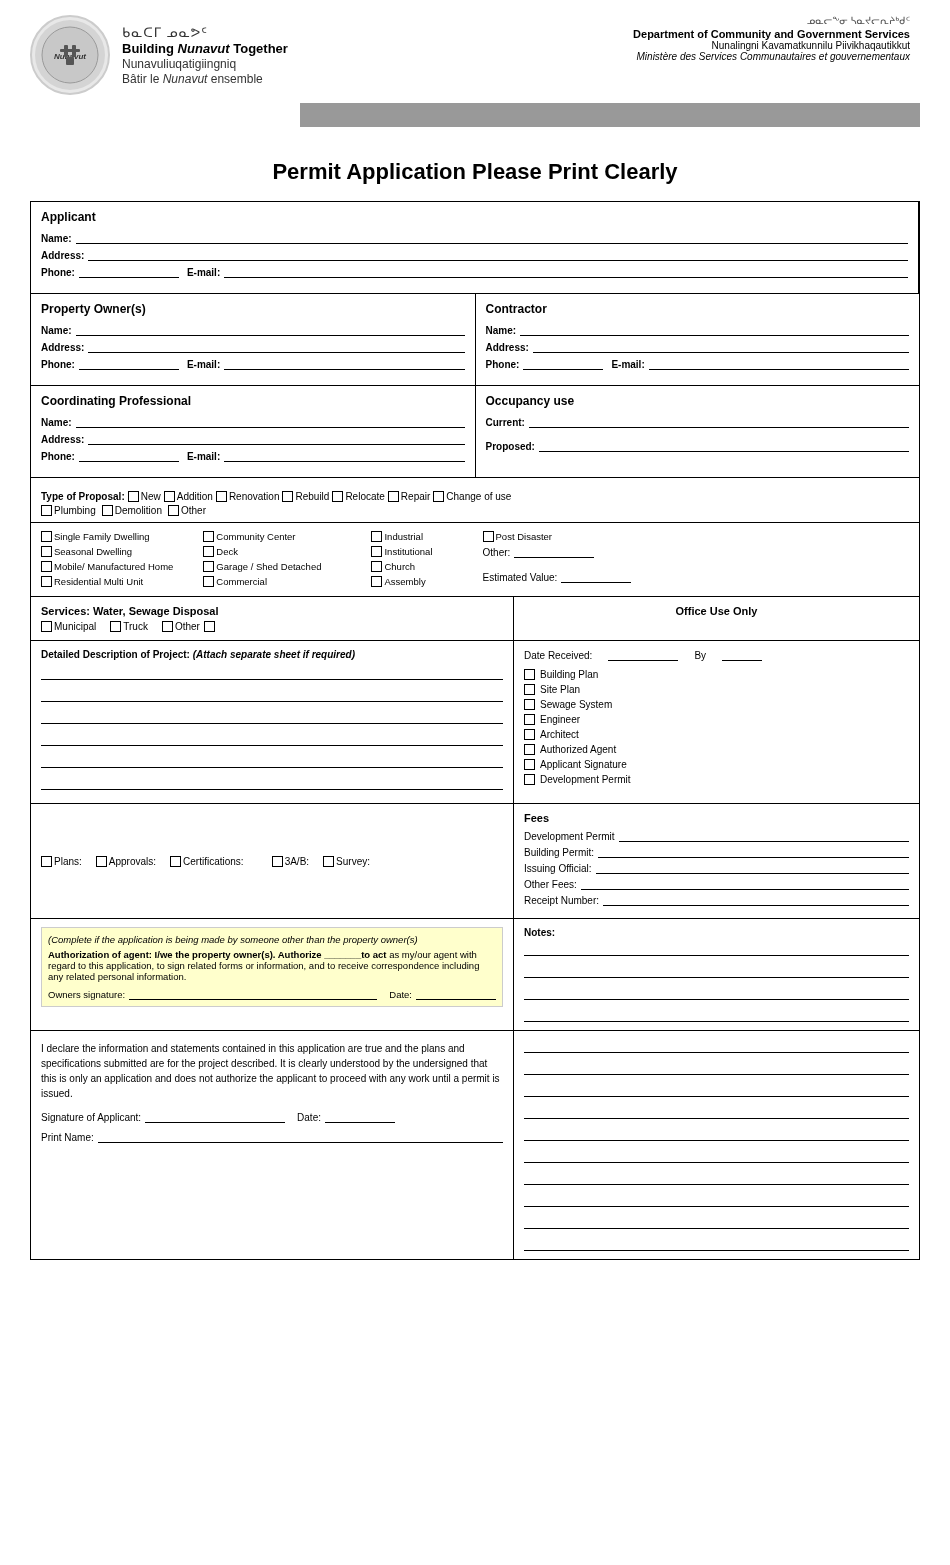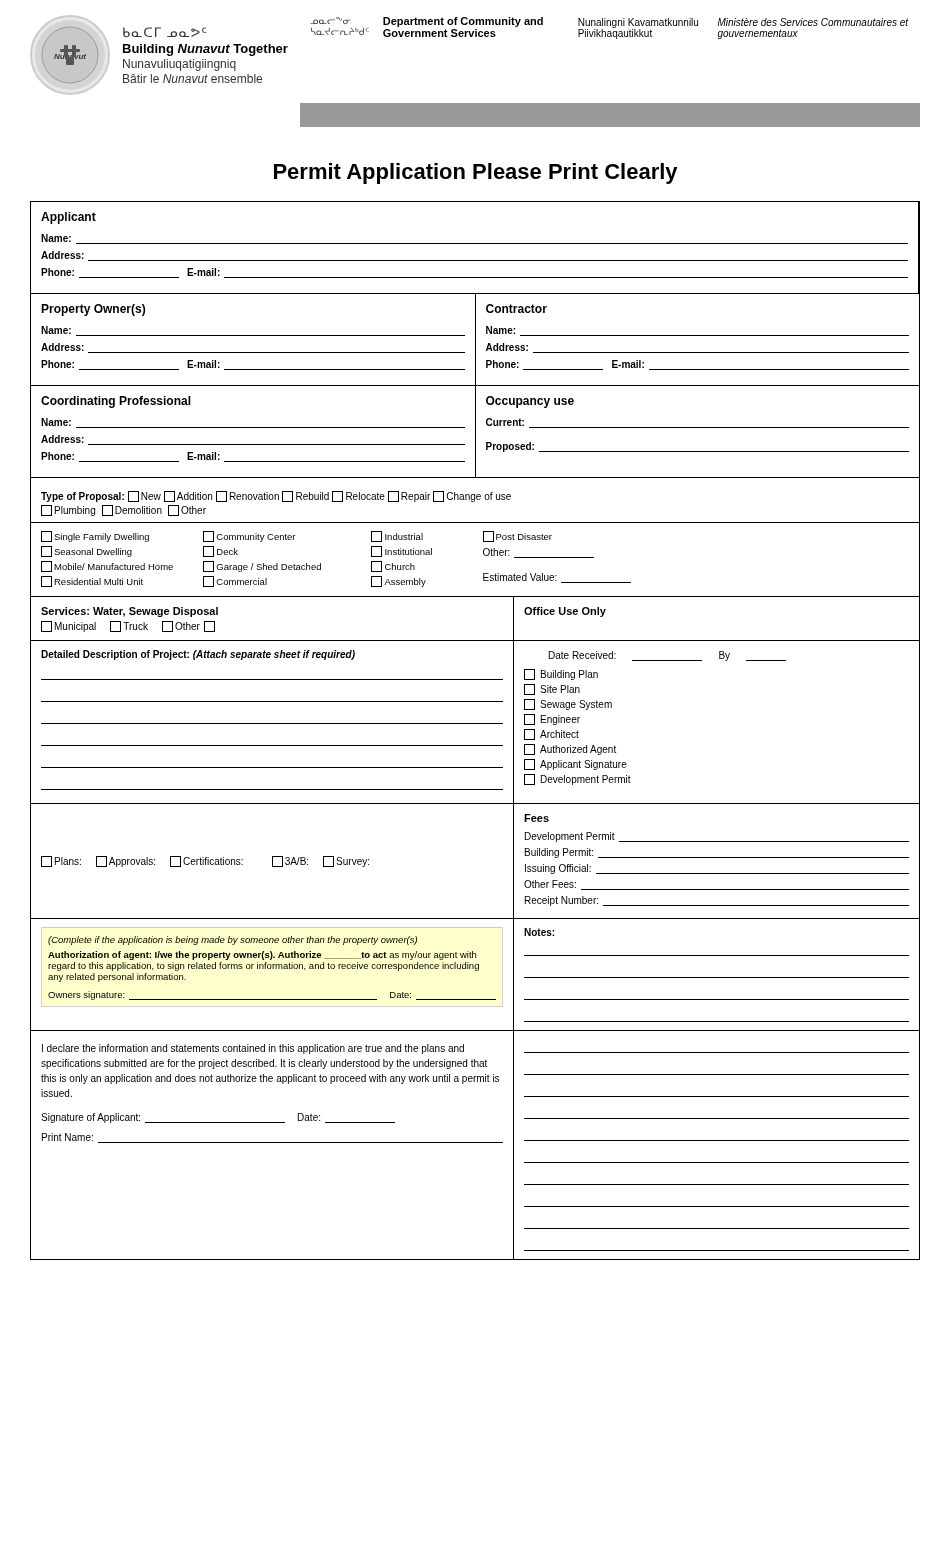--- a/index.html
+++ b/index.html
@@ -178,21 +178,21 @@
       flex: 1;
       padding: 8px 10px;
     }
     .services-title {
       font-weight: bold;
       font-size: 11px;
     }
     .office-only-title {
       font-weight: bold;
       font-size: 11px;
-      text-align: left;
+      text-align: center;
       margin-bottom: 8px;
     }
     .services-items {
       font-size: 10px;
       display: flex;
       gap: 6px;
       align-items: center;
       margin-top: 4px;
     }
 
@@ -227,21 +227,20 @@
     .office-right {
       flex: 1;
       padding: 8px 10px;
     }
     .date-received-row {
       display: flex;
       align-items: flex-end;
       gap: 16px;
       font-size: 10px;
       margin-bottom: 8px;
-      margin-left: 24px;
     }
     .checklist {
       display: flex;
       flex-direction: column;
       gap: 4px;
       font-size: 10px;
       margin-bottom: 10px;
     }
     .checklist-item {
       display: flex;
@@ -363,20 +362,21 @@
     }
     .nunavut-logo-area {
       display: flex;
       align-items: center;
       gap: 12px;
       min-width: 280px;
     }
     .right-dept-area {
       flex: 1;
       display: flex;
+      flex-direction: column;
       align-items: flex-end;
       padding-right: 10px;
     }
     .dept-inuktitut {
       font-size: 10px;
       color: #555;
       margin-bottom: 2px;
     }
     .dept-english {
       font-weight: bold;

